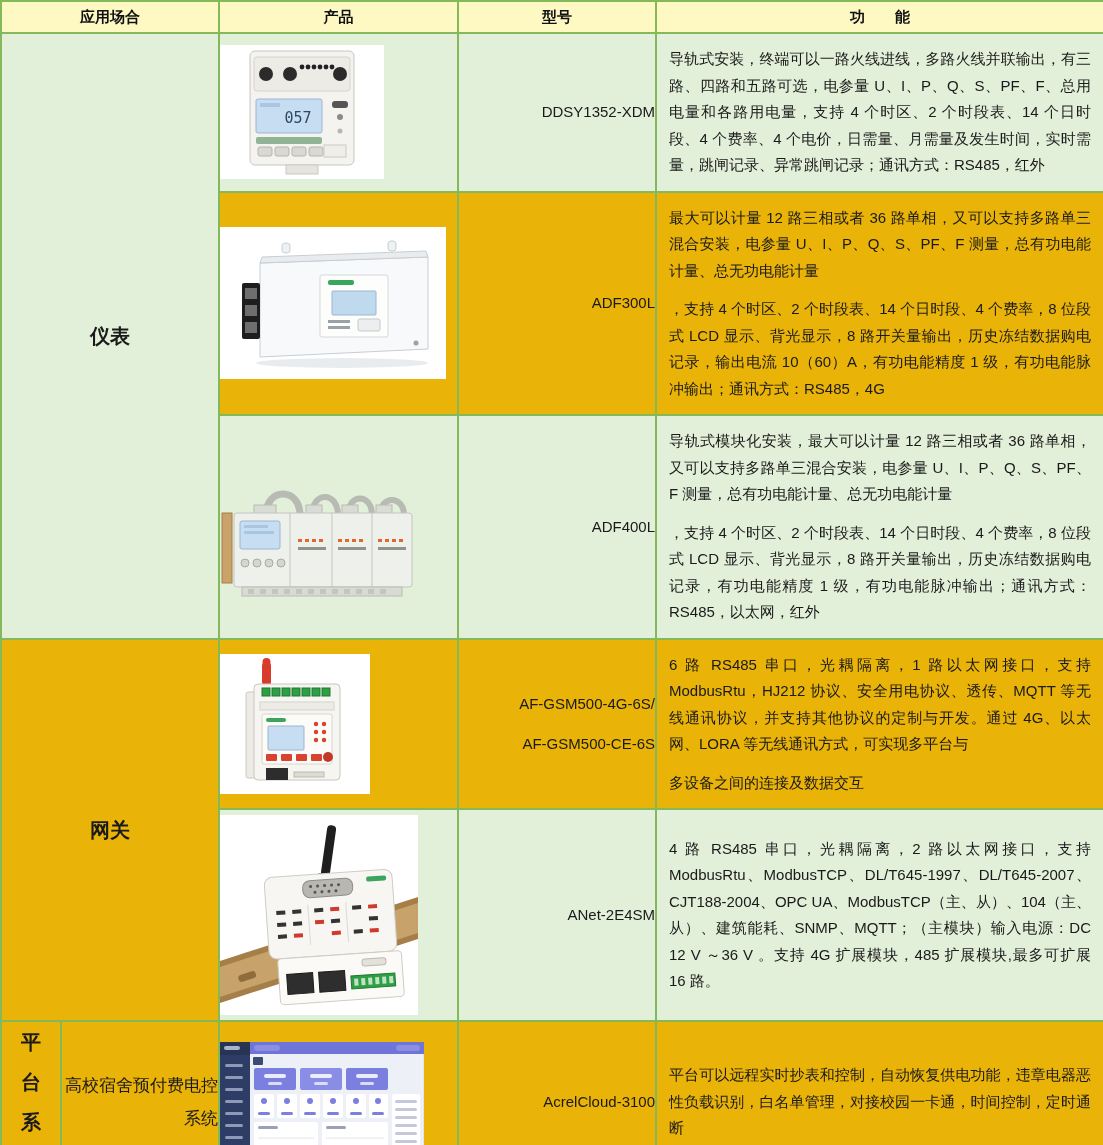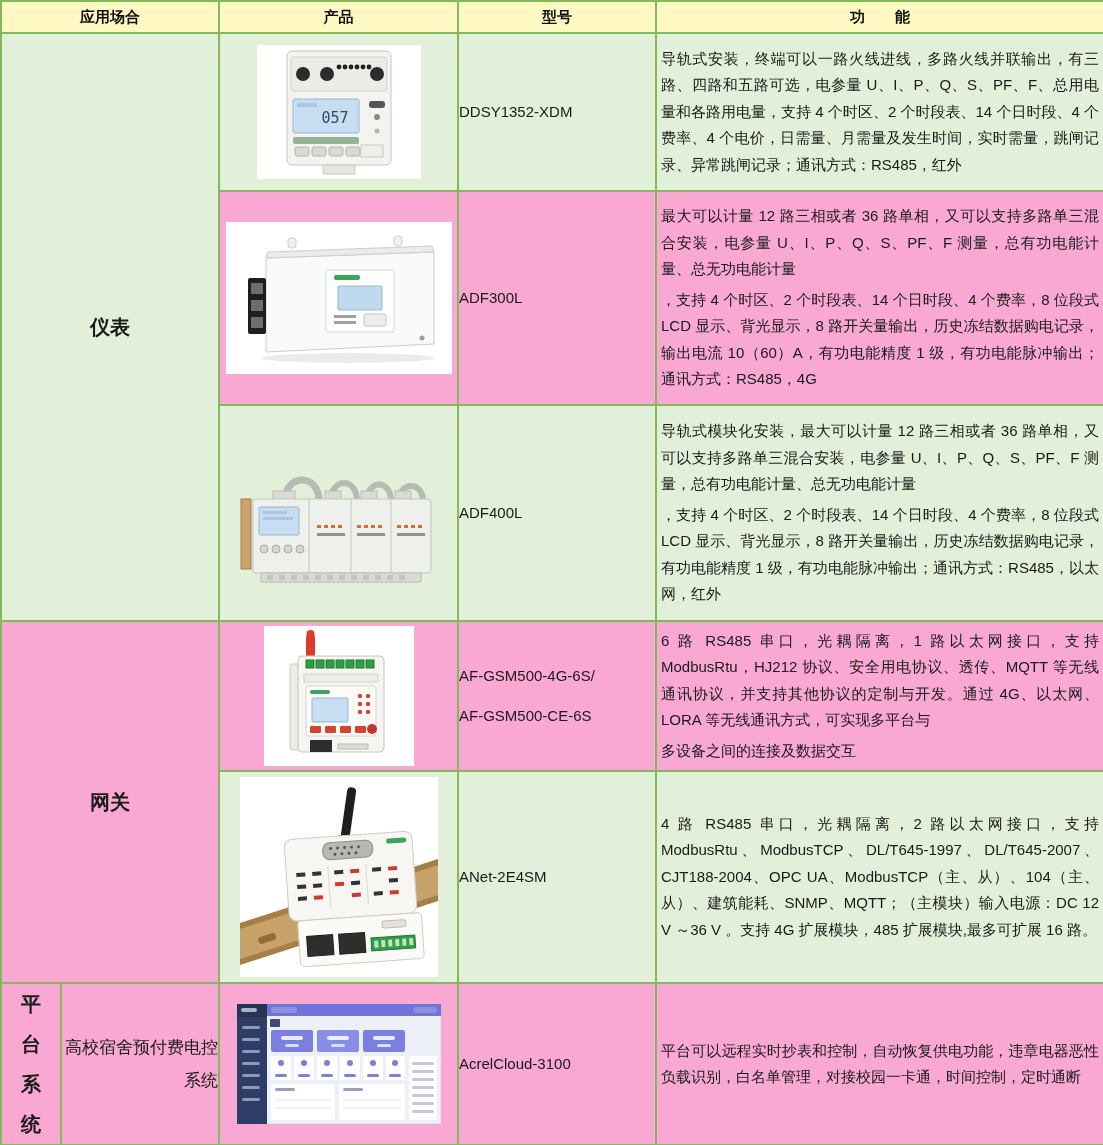--- a/index.html
+++ b/index.html
@@ -1,27 +1,27 @@
 <!DOCTYPE html>
 <html><head>
 <meta charset="utf-8">
 <style>
   html,body { margin:0; padding:0; background:#ffffff; }
   body { width:1103px; font-family:"Liberation Sans","DejaVu Sans",sans-serif; color:#1a1a1a; }
   table.sel { border-collapse:collapse; table-layout:fixed; width:1103px; }
   table.sel th, table.sel td { border:2px solid #84b95b; padding:0; vertical-align:middle; overflow:hidden; }
   tr.hd th { background:#fef9c3; height:30px; font-size:15px; font-weight:bold; color:#111; text-align:center; white-space:pre; }
   td.tint { background:#e2efd9; }
-  td.plain { background:#f9a8d4; }
+  td.plain { background:#eab308; }
   td.app { text-align:center; font-size:20px; font-weight:bold; line-height:32px; }
   td.scen { text-align:right; font-size:17px; line-height:33px; padding:0 6px; }
-  td.model { text-align:left; font-size:15px; line-height:40px; }
+  td.model { text-align:right; font-size:15px; line-height:40px; }
   td.fn { padding:8px 12px; font-size:15px; text-align:justify; }
-  td.fn p { margin:4px; line-height:26.5px; }
-  td.prod { text-align:center; }
+  td.fn p { margin:12px; line-height:26.5px; }
+  td.prod { }
   .photo { display:inline-block; vertical-align:middle; }
   .h1{height:158px}.h2{height:214px}.h3{height:216px}.h4{height:150px}.h5{height:212px}.h6{height:158px}
 </style>
 </head>
 <body>
 
 <table class="sel">
   <colgroup>
     <col style="width:60px">
       <col style="width:158px">

